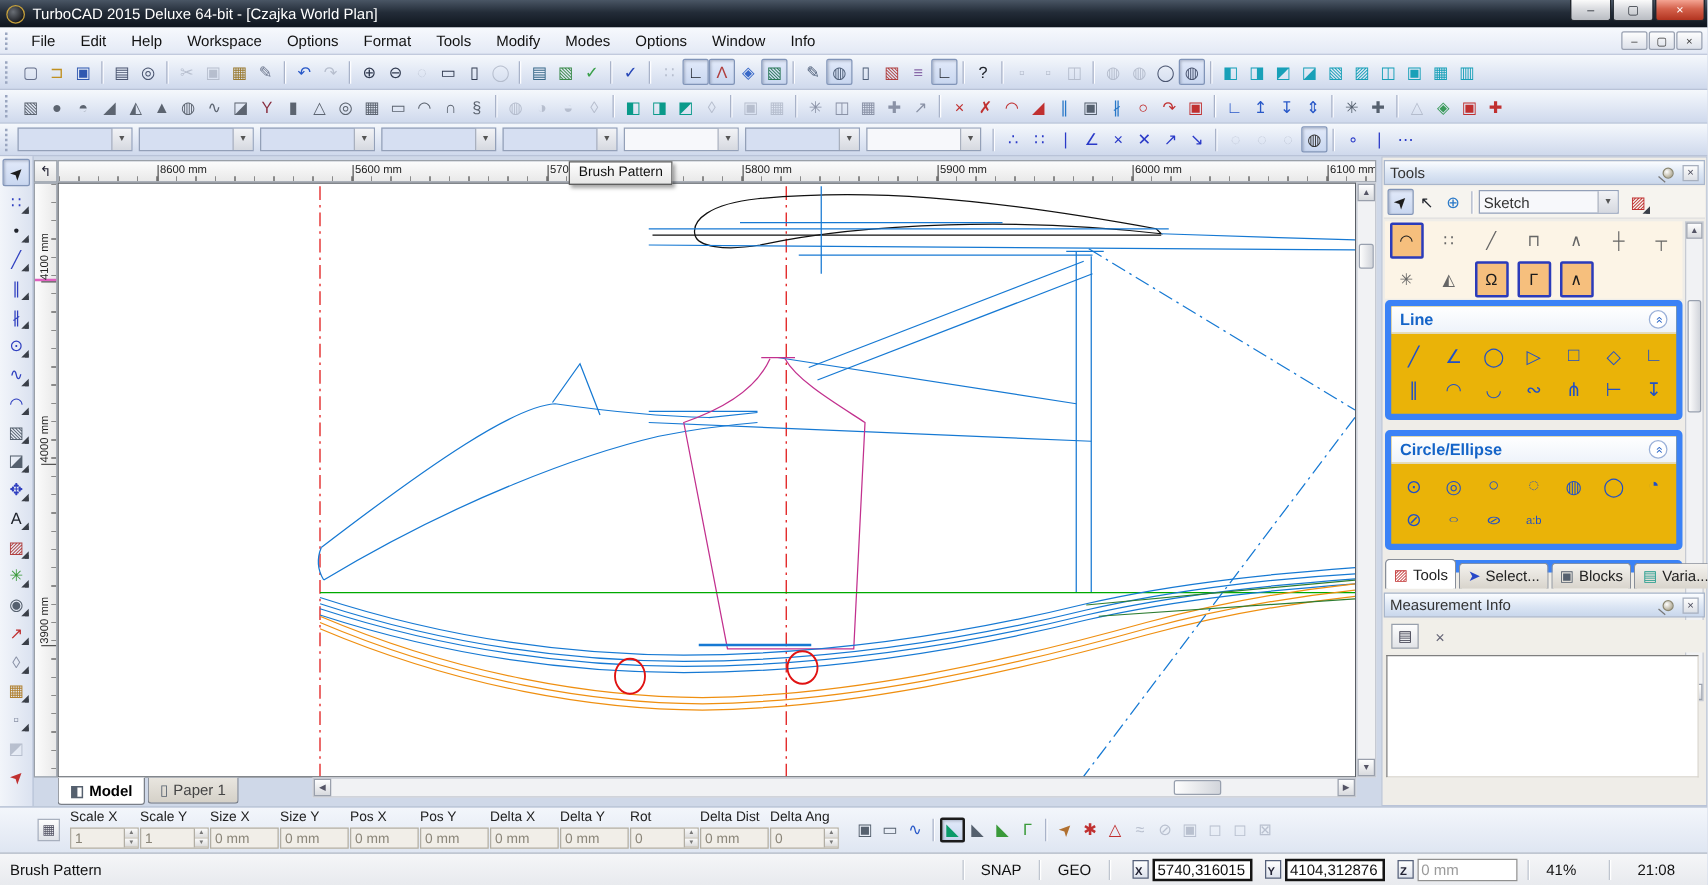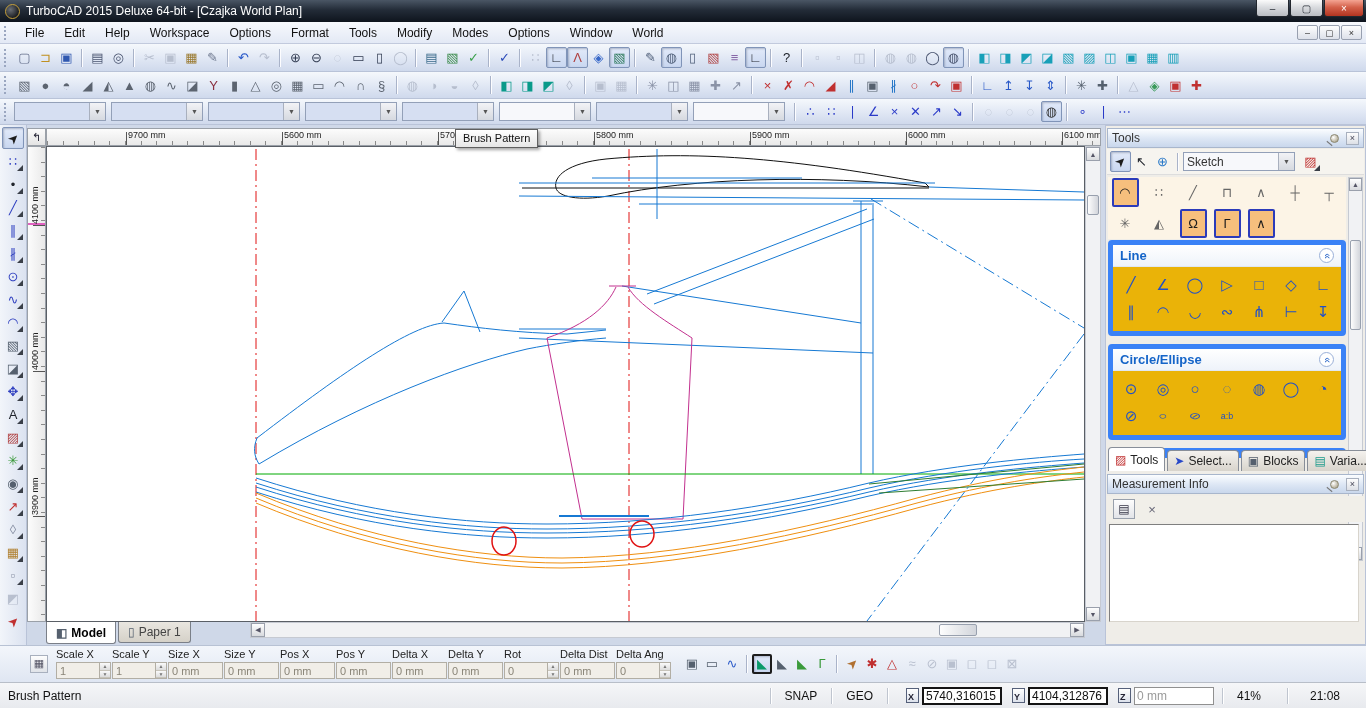--- a/index.html
+++ b/index.html
@@ -206,21 +206,21 @@
       <span class="mitem">Edit</span>
       <span class="mitem">Help</span>
       <span class="mitem">Workspace</span>
       <span class="mitem">Options</span>
       <span class="mitem">Format</span>
       <span class="mitem">Tools</span>
       <span class="mitem">Modify</span>
       <span class="mitem">Modes</span>
       <span class="mitem">Options</span>
       <span class="mitem">Window</span>
-      <span class="mitem">World</span>
+      <span class="mitem">Info</span>
     </span>
   <span id="docbtns">
     <span class="dbtn">–</span>
     <span class="dbtn">▢</span>
     <span class="dbtn">×</span>
   </span>
 </div>
 
 <div id="tb1" class="toolbar">
     <div class="tbtn">
@@ -703,21 +703,21 @@
       <span class="glyph">◩</span>
     </div>
     <div class="tbtn">
       <span class="glyph rot" style="color: rgb(192, 48, 48);">➤</span>
     </div>
   </div>
 <div id="corner">↰</div>
 <div id="hruler">
     <div class="ticks"></div>
     <div class="htick" style="left: 79px;"></div>
-    <div class="hlab" style="left: 81px;">9700 mm</div>
+    <div class="hlab" style="left: 81px;">8600 mm</div>
     <div class="htick" style="left: 235px;"></div>
     <div class="hlab" style="left: 237px;">5600 mm</div>
     <div class="htick" style="left: 391px;"></div>
     <div class="hlab" style="left: 393px;">5700 mm</div>
     <div class="htick" style="left: 547px;"></div>
     <div class="hlab" style="left: 549px;">5800 mm</div>
     <div class="htick" style="left: 703px;"></div>
     <div class="hlab" style="left: 705px;">5900 mm</div>
     <div class="htick" style="left: 859px;"></div>
     <div class="hlab" style="left: 861px;">6000 mm</div>

